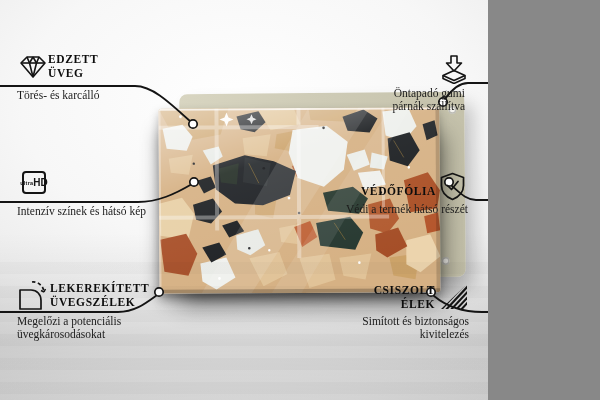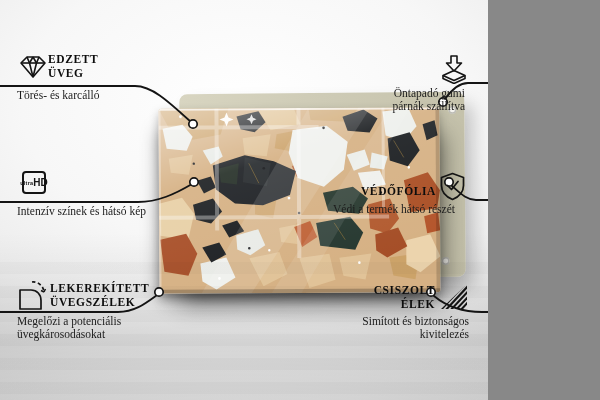--- a/index.html
+++ b/index.html
@@ -240,21 +240,21 @@
   <div>
     <svg class="icon" style="right:22px;top:172px;" width="27" height="29" viewBox="0 0 27 29">
       <g fill="none" stroke="#141414" stroke-width="1.7" stroke-linejoin="round" stroke-linecap="round">
         <path d="M13.5,1.5 L24.5,5.5 V13.5 C24.5,20.5 19.5,25 13.5,27.5 C7.5,25 2.5,20.5 2.5,13.5 V5.5 Z"></path>
         <path d="M8.5,13.5 L12.5,17.5 L19,9.5"></path>
       </g>
     </svg>
     <div class="title alignR" style="right:52px;top:184px;">
       <span>VÉDŐFÓLIA</span>
     </div>
-    <div class="sub alignR" style="right:33px;top:203px;">
+    <div class="sub alignR" style="right:20px;top:203px;">
       <span>Védi a termék hátsó részét</span>
     </div>
   </div>
 
   <div>
     <svg class="icon" style="left:16px;top:279px;" width="31" height="33" viewBox="0 0 31 33">
       <g fill="none" stroke="#141414" stroke-width="1.7" stroke-linejoin="round">
         <path d="M4,11 H15 C21,11 25,15.5 25,21.5 V30 H4 Z"></path>
         <path d="M16,3 A11,11 0 0 1 28,13" stroke-dasharray="3.4,2.6"></path>
         <path d="M28,13 l-3,-1.5 M28,13 l1.5,-3" stroke-width="1.4"></path>

